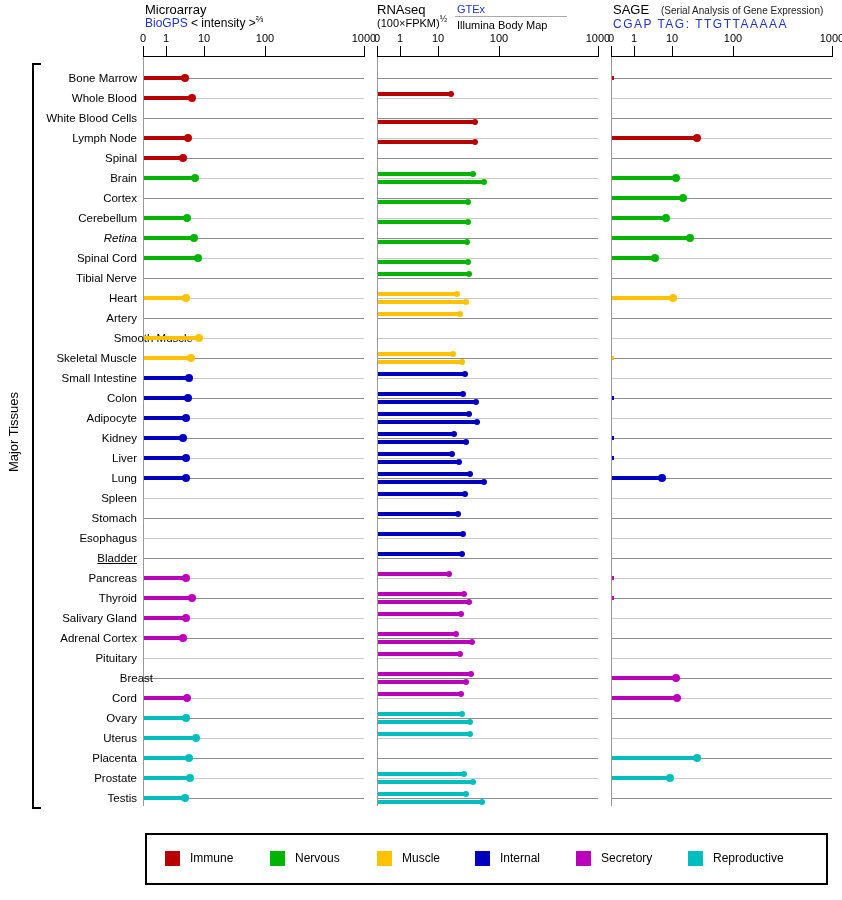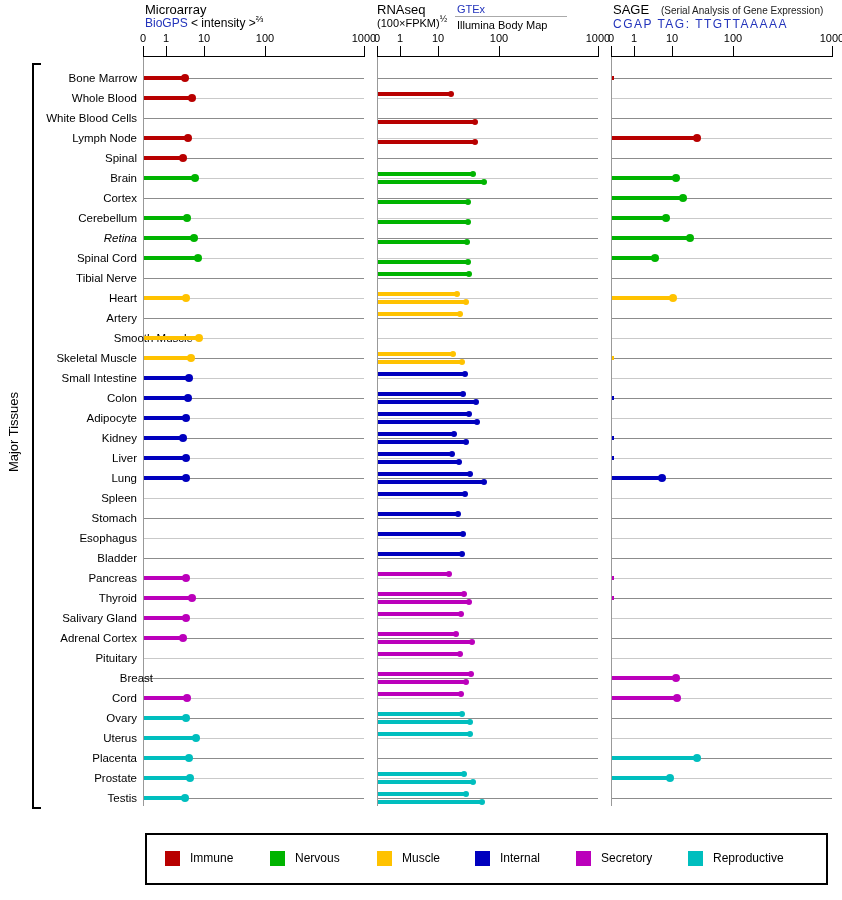--- a/index.html
+++ b/index.html
@@ -214,21 +214,21 @@
       <div style="position: absolute; left: 0px; top: 350px; width: 137px; text-align: right; font-size: 11.5px; height: 16px; line-height: 16px;">Skeletal Muscle</div>
       <div style="position: absolute; left: 0px; top: 370px; width: 137px; text-align: right; font-size: 11.5px; height: 16px; line-height: 16px;">Small Intestine</div>
       <div style="position: absolute; left: 0px; top: 390px; width: 137px; text-align: right; font-size: 11.5px; height: 16px; line-height: 16px;">Colon</div>
       <div style="position: absolute; left: 0px; top: 410px; width: 137px; text-align: right; font-size: 11.5px; height: 16px; line-height: 16px;">Adipocyte</div>
       <div style="position: absolute; left: 0px; top: 430px; width: 137px; text-align: right; font-size: 11.5px; height: 16px; line-height: 16px;">Kidney</div>
       <div style="position: absolute; left: 0px; top: 450px; width: 137px; text-align: right; font-size: 11.5px; height: 16px; line-height: 16px;">Liver</div>
       <div style="position: absolute; left: 0px; top: 470px; width: 137px; text-align: right; font-size: 11.5px; height: 16px; line-height: 16px;">Lung</div>
       <div style="position: absolute; left: 0px; top: 490px; width: 137px; text-align: right; font-size: 11.5px; height: 16px; line-height: 16px;">Spleen</div>
       <div style="position: absolute; left: 0px; top: 510px; width: 137px; text-align: right; font-size: 11.5px; height: 16px; line-height: 16px;">Stomach</div>
       <div style="position: absolute; left: 0px; top: 530px; width: 137px; text-align: right; font-size: 11.5px; height: 16px; line-height: 16px;">Esophagus</div>
-      <div style="position: absolute; left: 0px; top: 550px; width: 137px; text-align: right; font-size: 11.5px; height: 16px; line-height: 16px;">Bladder</div>
+      <div style="position: absolute; left: 0px; top: 550px; width: 137px; text-align: right; font-size: 11.5px; height: 16px; line-height: 16px; text-decoration: underline;">Bladder</div>
       <div style="position: absolute; left: 0px; top: 570px; width: 137px; text-align: right; font-size: 11.5px; height: 16px; line-height: 16px;">Pancreas</div>
       <div style="position: absolute; left: 0px; top: 590px; width: 137px; text-align: right; font-size: 11.5px; height: 16px; line-height: 16px;">Thyroid</div>
       <div style="position: absolute; left: 0px; top: 610px; width: 137px; text-align: right; font-size: 11.5px; height: 16px; line-height: 16px;">Salivary Gland</div>
       <div style="position: absolute; left: 0px; top: 630px; width: 137px; text-align: right; font-size: 11.5px; height: 16px; line-height: 16px;">Adrenal Cortex</div>
       <div style="position: absolute; left: 0px; top: 650px; width: 137px; text-align: right; font-size: 11.5px; height: 16px; line-height: 16px;">Pituitary</div>
       <div style="position: absolute; left: 16px; top: 670px; width: 137px; text-align: right; font-size: 11.5px; height: 16px; line-height: 16px;">Breast</div>
       <div style="position: absolute; left: 0px; top: 690px; width: 137px; text-align: right; font-size: 11.5px; height: 16px; line-height: 16px;">Cord</div>
       <div style="position: absolute; left: 0px; top: 710px; width: 137px; text-align: right; font-size: 11.5px; height: 16px; line-height: 16px;">Ovary</div>
       <div style="position: absolute; left: 0px; top: 730px; width: 137px; text-align: right; font-size: 11.5px; height: 16px; line-height: 16px;">Uterus</div>
       <div style="position: absolute; left: 0px; top: 750px; width: 137px; text-align: right; font-size: 11.5px; height: 16px; line-height: 16px;">Placenta</div>

